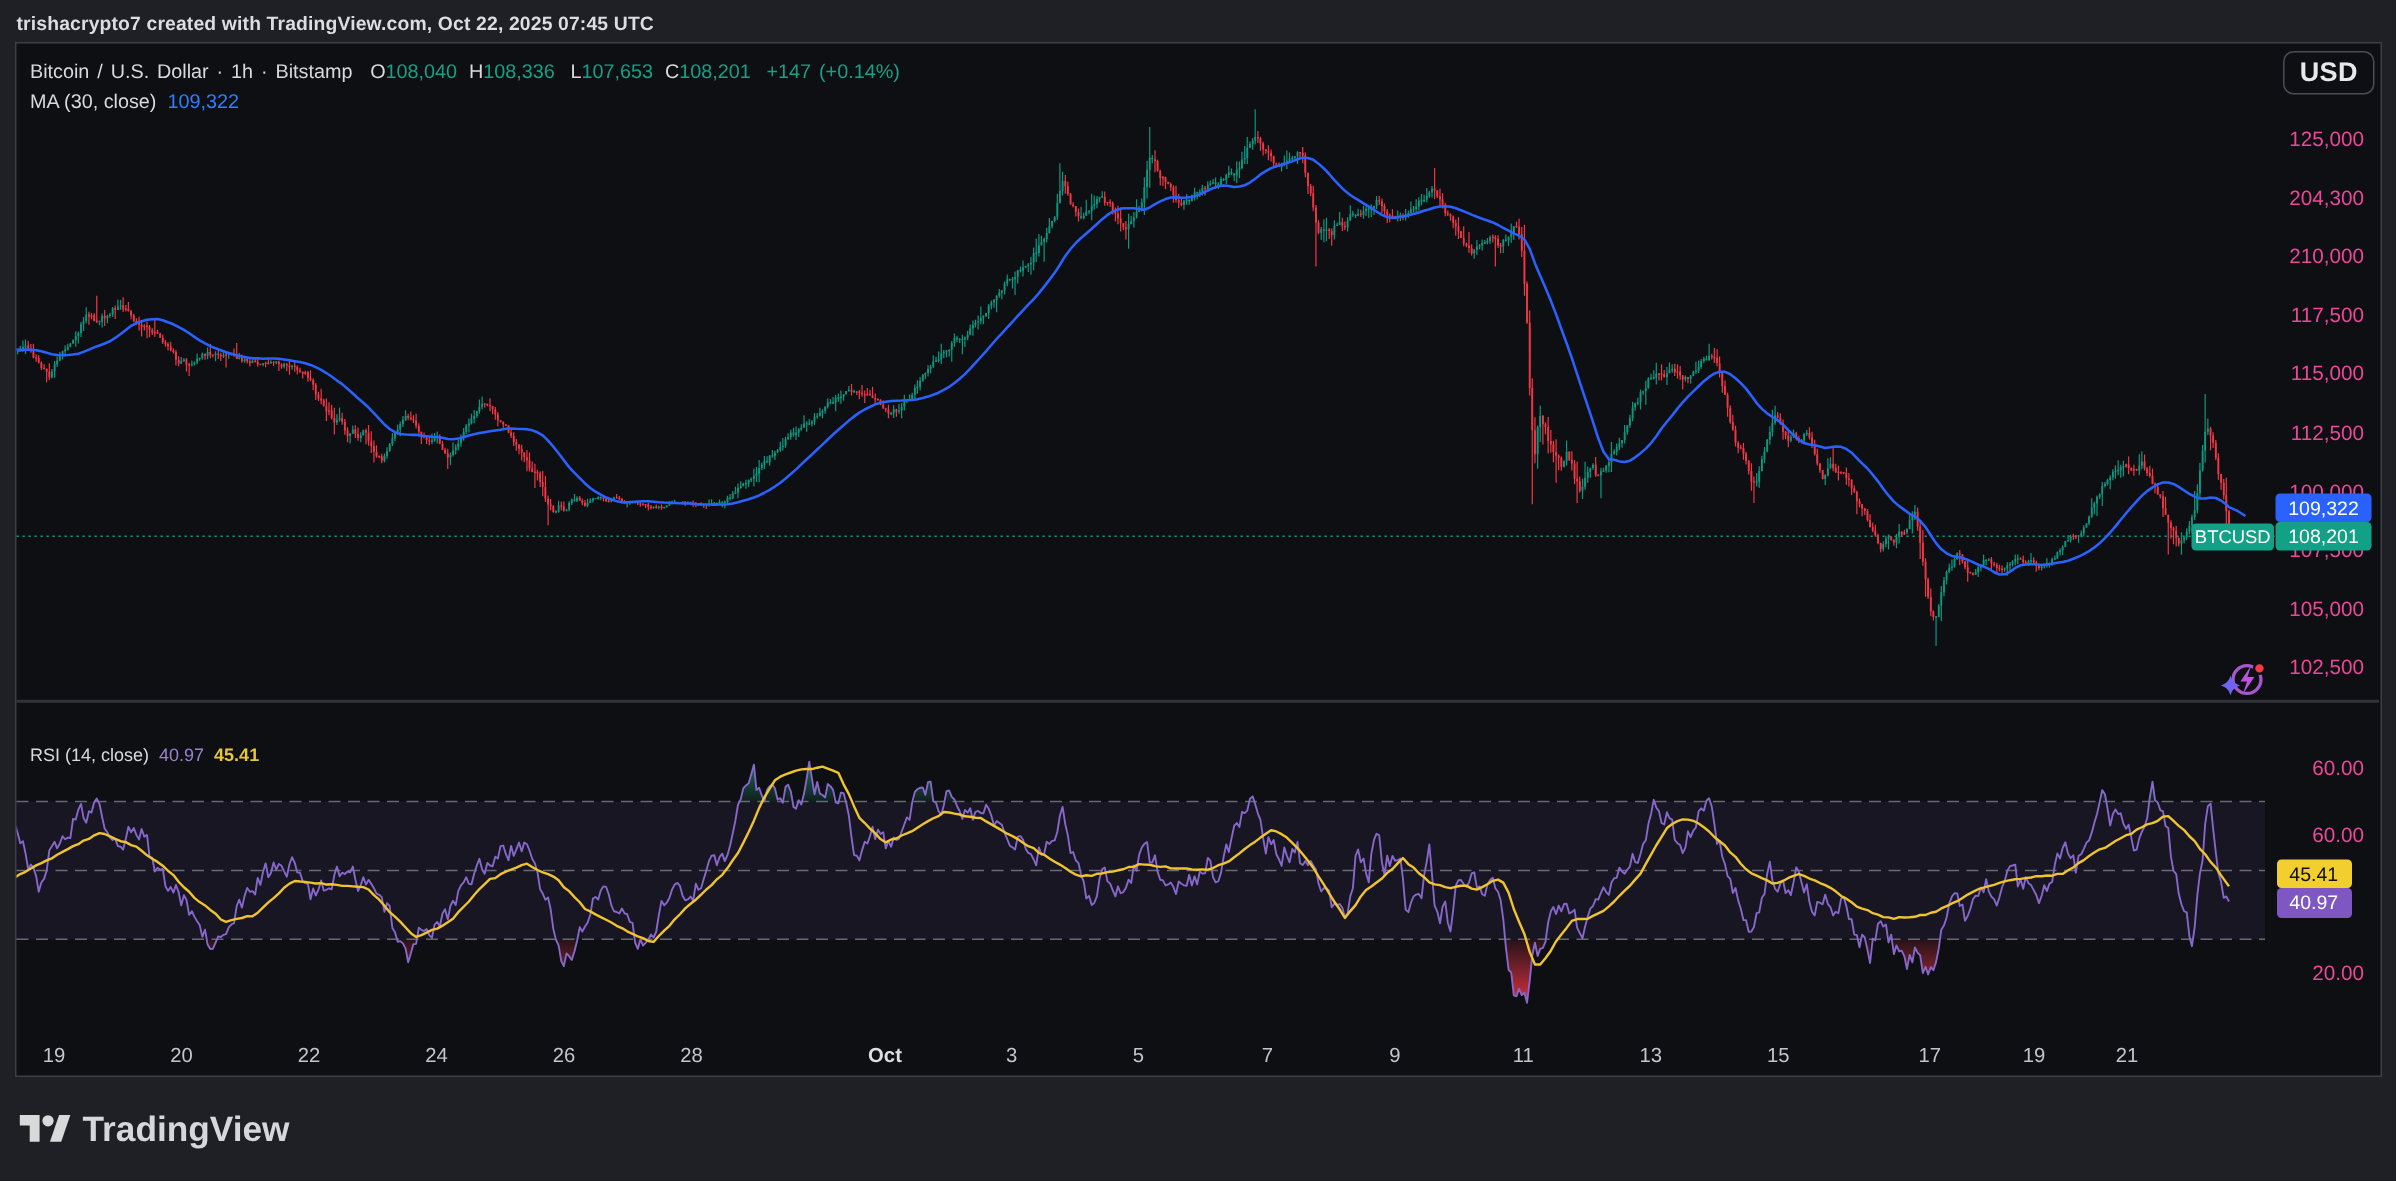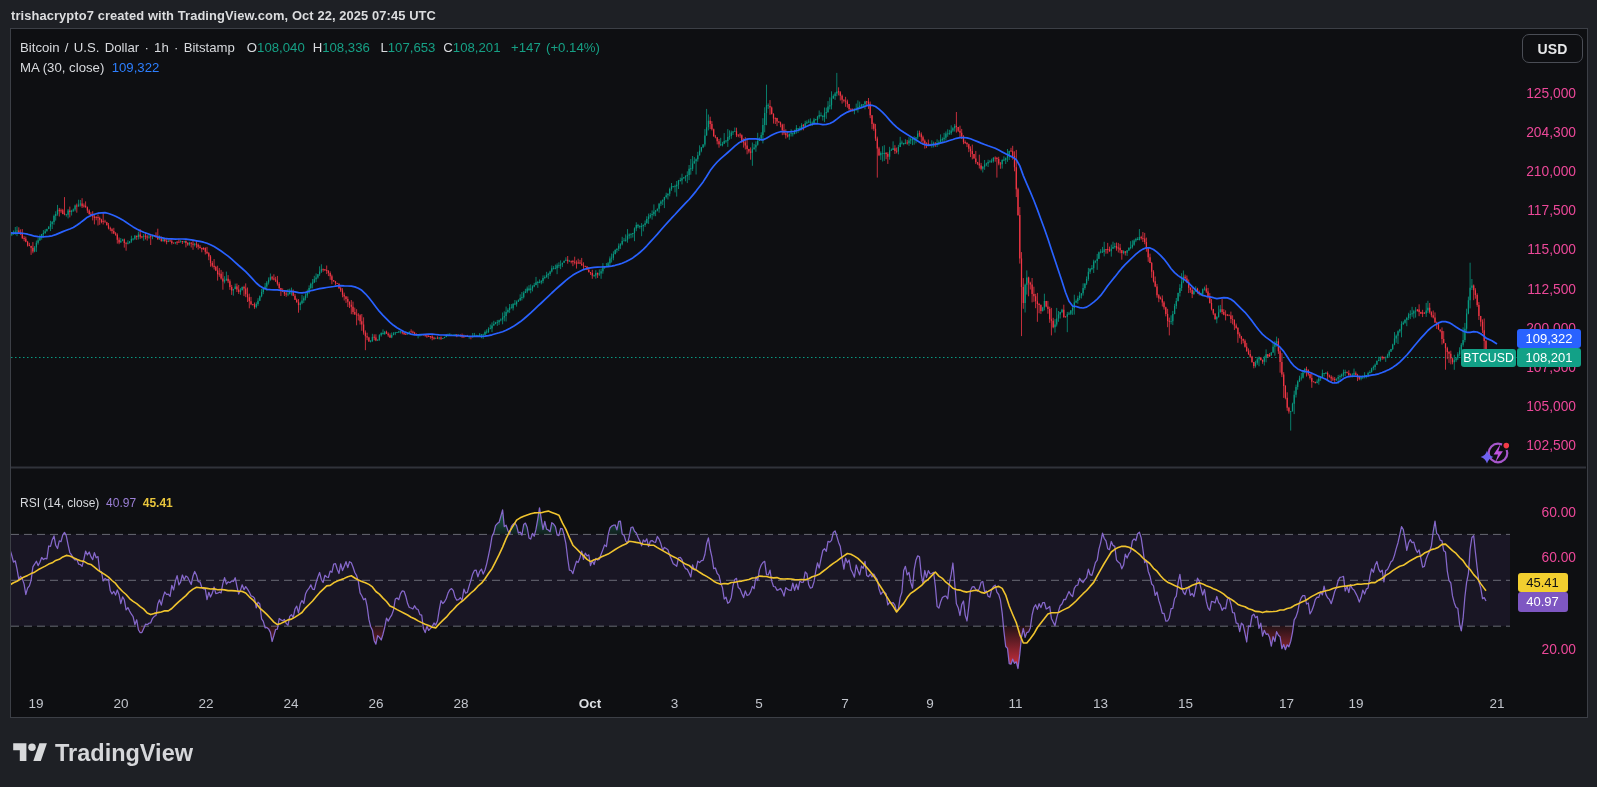--- a/index.html
+++ b/index.html
@@ -61,21 +61,21 @@
 </svg>
 <div class="t" style="left:20px;top:40px;font-size:13.2px;color:#d8dade;word-spacing:1.6px">Bitcoin / U.S. Dollar · 1h · Bitstamp  <span>O</span><span style="color:#16a085">108,040</span>  <span>H</span><span style="color:#16a085">108,336</span>  <span>L</span><span style="color:#16a085">107,653</span>  <span>C</span><span style="color:#16a085">108,201</span>  <span style="color:#16a085">+147 (+0.14%)</span></div>
 <div class="t" style="left:20px;top:59.5px;font-size:13.2px;color:#d8dade">MA (30, close)  <span style="color:#2d7fff">109,322</span></div>
 <div class="t" style="left:20px;top:496px;font-size:12px;color:#d8dade">RSI (14, close)  <span style="color:#9b7fd6">40.97</span>  <span style="color:#e8c53c;font-weight:700">45.41</span></div>
 <div class="axlbl" style="top:93.2px">125,000</div>
 <div class="axlbl" style="top:132.3px">204,300</div>
 <div class="axlbl" style="top:171.3px">210,000</div>
 <div class="axlbl" style="top:210.4px">117,500</div>
 <div class="axlbl" style="top:249.4px">115,000</div>
 <div class="axlbl" style="top:288.5px">112,500</div>
-<div class="axlbl" style="top:327.5px">200,000</div>
+<div class="axlbl" style="top:327.5px">100,000</div>
 <div class="axlbl" style="top:366.6px">107,500</div>
 <div class="axlbl" style="top:405.6px">105,000</div>
 <div class="axlbl" style="top:444.7px">102,500</div>
 <div class="axlbl" style="top:511.53999999999996px">60.00</div>
 <div class="axlbl" style="top:557.38px">60.00</div>
 <div class="axlbl" style="top:649.06px">20.00</div>
 <div class="tick" style="left:36px;">19</div>
 <div class="tick" style="left:121px;">20</div>
 <div class="tick" style="left:206px;">22</div>
 <div class="tick" style="left:291px;">24</div>
@@ -84,19 +84,19 @@
 <div class="tick" style="left:590px;font-weight:700;color:#dcdee2;">Oct</div>
 <div class="tick" style="left:674.5px;">3</div>
 <div class="tick" style="left:759px;">5</div>
 <div class="tick" style="left:845px;">7</div>
 <div class="tick" style="left:930px;">9</div>
 <div class="tick" style="left:1015.5px;">11</div>
 <div class="tick" style="left:1100.5px;">13</div>
 <div class="tick" style="left:1185.5px;">15</div>
 <div class="tick" style="left:1270.5px;margin-left:16px;">17</div>
 <div class="tick" style="left:1356px;">19</div>
-<div class="tick" style="left:1497px;">21</div>
+<div class="tick" style="left:1418px;">21</div>
 <div class="tag" style="top:328.6px;background:#2962ff">109,322</div>
 <div class="tag" style="top:348.4px;background:#12a187">108,201</div>
 <div class="tag" style="left:1461px;width:55px;height:17.5px;top:349.2px;background:#12a187;font-size:12.3px">BTCUSD</div>
 <div class="tag" style="left:1517.5px;width:50px;height:19.5px;top:572.5px;background:#f2cf2f;color:#101114;font-weight:400">45.41</div>
 <div class="tag" style="left:1517.5px;width:50px;height:19.5px;top:592.2px;background:#7e57c2">40.97</div>
-<div style="position:absolute;left:1522px;top:34px;width:61px;height:29px;border:1.5px solid #4a4d55;border-radius:7px;color:#e7e8ea;font-size:14px;font-weight:700;letter-spacing:0.2px;display:flex;align-items:center;justify-content:center">USD</div>
+<div style="position:absolute;left:1522px;top:34px;width:61px;height:29px;border:1.5px solid #4a4d55;border-radius:7px;color:#e7e8ea;font-size:18px;font-weight:700;letter-spacing:0.2px;display:flex;align-items:center;justify-content:center">USD</div>
 
 </body></html>

